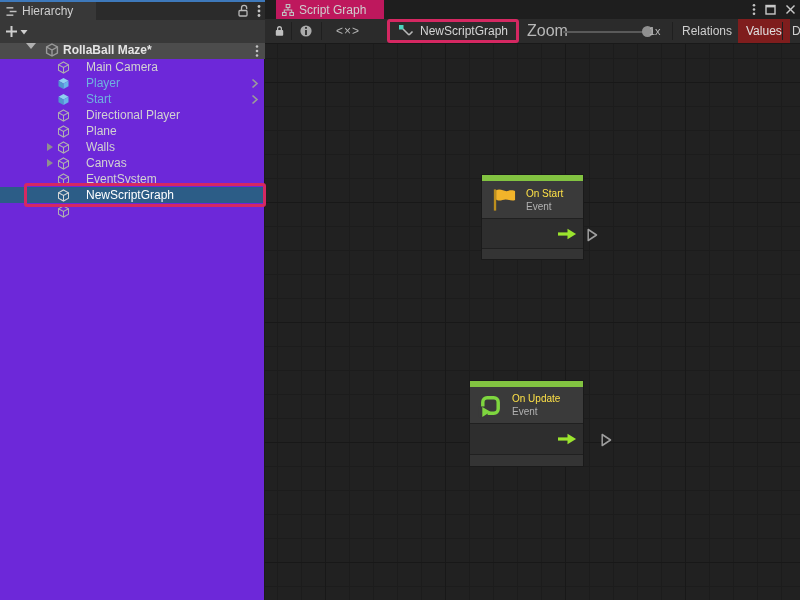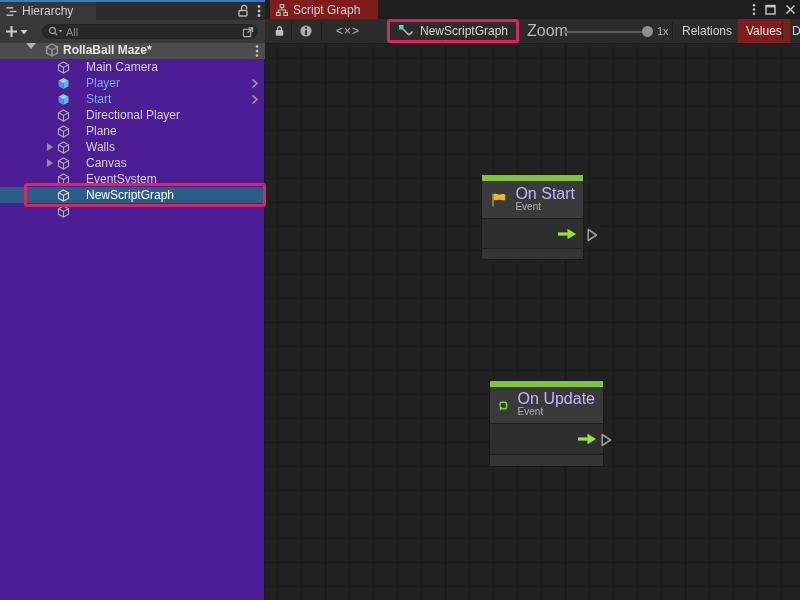--- a/index.html
+++ b/index.html
@@ -1,21 +1,21 @@
 <!DOCTYPE html>
 <html><head>
 <meta charset="utf-8">
 <style>
   * { margin:0; padding:0; box-sizing:border-box; }
   html,body { width:800px; height:600px; overflow:hidden; background:#222; }
   body { font-family:"Liberation Sans", sans-serif; -webkit-font-smoothing:antialiased; }
   .screen { position:absolute; left:0; top:0; width:800px; height:600px; background:#222; }
 
   
-  .hier-panel { position:absolute; left:0; top:0; width:265px; height:600px; background:#4c1d95; border-right:1px solid #1c1c1c; }
+  .hier-panel { position:absolute; left:0; top:0; width:265px; height:600px; background:#6d28d9; border-right:1px solid #1c1c1c; }
   .hier-tabbar { position:absolute; left:0; top:0; width:265px; height:20px; background:#2b2b2b; }
   .focus-line { position:absolute; left:0; top:0; width:265px; height:2px; background:#3E79BB; }
   .hier-tab { position:absolute; left:0; top:2px; width:96px; height:18px; background:#383838; display:flex; align-items:center; gap:5px; padding-left:6px; }
   .tab-text { font-size:12px; color:#cfcfcf; white-space:nowrap; }
   .tabbar-right { position:absolute; right:4px; top:2px; height:18px; display:flex; align-items:center; gap:8px; }
 
   .hier-toolbar { position:absolute; left:0; top:20px; width:265px; height:23px; background:#383838; display:flex; align-items:center; }
   .plus-btn { display:flex; align-items:center; gap:2px; margin-left:5px; }
   .search-field { position:absolute; left:42px; top:4px; width:216px; height:15px; background:#282828; border:1px solid #232323; border-radius:8px; display:flex; align-items:center; padding:0 3px 0 5px; }
   .search-field input { flex:1; background:transparent; border:none; outline:none; color:#cfcfcf; font-size:11px; font-family:"Liberation Sans",sans-serif; min-width:0; }
@@ -34,21 +34,21 @@
   .hrow.sel { background:#2C5D87; }
   .hrow.sel .hlabel { color:#ffffff; }
   .chev { position:absolute; right:6px; top:3px; }
 
   .tri-down { width:0; height:0; border-left:5px solid transparent; border-right:5px solid transparent; border-top:6px solid #b0b0b0; }
   .tri-right { width:0; height:0; border-top:4.5px solid transparent; border-bottom:4.5px solid transparent; border-left:6px solid #8f8f8f; }
 
   
   .graph-panel { position:absolute; left:265px; top:0; width:535px; height:600px; overflow:hidden; background:#202020; }
   .graph-tabbar { position:absolute; left:0; top:0; width:535px; height:19px; background:#1e1e1e; }
-  .graph-tab { position:absolute; left:5px; top:0; width:108px; height:19px; background:#7f1d1d; display:flex; align-items:center; gap:5px; padding-left:6px; }
+  .graph-tab { position:absolute; left:11px; top:0; width:108px; height:19px; background:#be185d; display:flex; align-items:center; gap:5px; padding-left:6px; }
   .win-controls { position:absolute; right:4px; top:0; height:19px; display:flex; align-items:center; gap:9px; }
 
   .graph-toolbar { position:absolute; left:0; top:19px; width:535px; height:25px; background:#2b2b2b; border-bottom:1px solid #191919; }
   .gt-item { position:absolute; top:0; height:24px; display:flex; align-items:center; justify-content:center; }
   .gt-sep { position:absolute; top:3px; width:1px; height:18px; background:#1f1f1f; }
   .vars-glyph { font-size:12px; color:#b4b4b4; letter-spacing:1px; }
   .breadcrumb { gap:6px; }
   .breadcrumb-text { font-size:12px; color:#d6d6d6; white-space:nowrap; }
   .zoom-label { font-size:16px; color:#b8b8b8; }
   .zoom-track { position:absolute; left:298px; top:12px; width:87px; height:2px; background:#5a5a5a; border-radius:1px; }
@@ -63,21 +63,21 @@
       linear-gradient(to bottom, #181818 1px, transparent 1px),
       linear-gradient(to right, #1c1c1c 1px, transparent 1px),
       linear-gradient(to bottom, #1c1c1c 1px, transparent 1px);
     background-size: 120px 100%, 100% 120px, 24px 100%, 100% 24px;
     background-position: 60px 0, 0 38px, 12px 0, 0 14px; }
 
   
   .vnode { position:absolute; border:1px solid #1a1a1a; background:#2f2f2f; }
   .vnode .accent { height:6px; background:#82C341; }
   .vnode .nhead { background:#3a3a3a; border-bottom:1px solid #202020; display:flex; align-items:center; padding:0 8px; gap:9px; }
-  .ntitle { font-size:16px; color:#c4b5fd; line-height:14px; white-space:nowrap; }
+  .ntitle { font-size:10px; color:#fde047; line-height:14px; white-space:nowrap; }
   .nsub { font-size:10px; color:#b2b2b2; line-height:12px; }
   .vnode .nbody { background:#2e2e2e; border-bottom:1px solid #202020; position:relative; }
   .vnode .nfoot { background:#343434; }
   .flow-arrow { position:absolute; right:6px; top:50%; transform:translateY(-50%); }
   .port { position:absolute; }
 
   .kebab-dots circle { fill:#c4c4c4; }
 </style>
 </head>
 <body>
@@ -114,33 +114,20 @@
     <div class="hier-toolbar">
       <div class="plus-btn">
         <svg width="13" height="13" viewBox="0 0 13 13">
           <g stroke="#cfcfcf" stroke-width="2">
               <line x1="6.5" y1="1" x2="6.5" y2="12"></line>
               <line x1="1" y1="6.5" x2="12" y2="6.5"></line>
             </g>
         </svg>
         <svg width="8" height="6" viewBox="0 0 8 6">
           <polygon points="0.5,1 7.5,1 4,5.5" fill="#cfcfcf"></polygon>
-        </svg>
-      </div>
-      <div class="search-field">
-        <svg width="15" height="11" viewBox="0 0 15 11" style="margin-right:3px">
-          <circle cx="4.5" cy="4.5" r="3" fill="none" stroke="#9a9a9a" stroke-width="1.3"></circle>
-          <line x1="6.8" y1="6.8" x2="9.2" y2="9.2" stroke="#9a9a9a" stroke-width="1.3"></line>
-          <polygon points="10.5,4 14.5,4 12.5,6.5" fill="#9a9a9a"></polygon>
-        </svg>
-        <input type="text" readonly="" placeholder="All" style="">
-        <svg width="12" height="12" viewBox="0 0 13 13">
-          <rect x="1.5" y="3.5" width="8" height="8" rx="1" fill="none" stroke="#b4b4b4" stroke-width="1.2"></rect>
-          <polyline points="7,2 11.5,2 11.5,6.5" fill="none" stroke="#b4b4b4" stroke-width="1.2"></polyline>
-          <line x1="6" y1="7.5" x2="11" y2="2.5" stroke="#b4b4b4" stroke-width="1.2"></line>
         </svg>
       </div>
     </div>
 
     <div class="scene-row">
       <span style="width:12px;margin-left:25px;display:flex;justify-content:center">
           <span class="tri-down"></span>
         </span>
       <svg width="14" height="14" viewBox="0 0 14 14" style="margin-left:8px">
         <polygon points="7,1 12.4,4 12.4,10 7,13 1.6,10 1.6,4" fill="none" stroke="#9a9a9a" stroke-width="1.4"></polygon>
@@ -338,21 +325,21 @@
           <line x1="11" y1="11" x2="14.5" y2="7.5" stroke="#b8b8b8" stroke-width="1.6"></line>
         </svg>
         <span class="breadcrumb-text">NewScriptGraph</span>
       </div>
 
       <div class="gt-item" style="left:262px">
         <span class="zoom-label">Zoom</span>
       </div>
       <div class="zoom-track"></div>
       <div class="zoom-handle"></div>
-      <div class="gt-item" style="left:392px">
+      <div class="gt-item" style="left:384px">
         <span class="zoom-value">1x</span>
       </div>
       <div class="gt-sep" style="left:407px"></div>
 
       <div class="gt-item tb-btn" style="left:409px">Relations</div>
       <div class="gt-item tb-btn active" style="left:473px">Values</div>
       <div class="gt-sep" style="left:517px"></div>
       <div class="gt-item tb-btn" style="left:519px">Dim</div>
     </div>
 
@@ -375,21 +362,21 @@
             <line x1="0" y1="6" x2="11" y2="6" stroke="#9BE42E" stroke-width="3.4"></line>
             <polygon points="10,0.5 19,6 10,11.5" fill="#9BE42E"></polygon>
           </svg>
         </div>
         <div class="nfoot" style="height:10px"></div>
       </div>
       <svg class="port" style="left:322px;top:184px" width="11" height="14" viewBox="0 0 11 14">
         <polygon points="1.2,1.5 9.5,7 1.2,12.5" fill="none" stroke="#9f9f9f" stroke-width="1.5" stroke-linejoin="round"></polygon>
       </svg>
 
-      <div class="vnode" style="left:224px;top:336px;width:115px">
+      <div class="vnode" style="left:204px;top:336px;width:115px">
         <div class="accent"></div>
         <div class="nhead" style="height:37px">
           <svg width="25" height="25" viewBox="0 0 26 26">
             <rect x="5" y="5" width="16" height="16" rx="4.5" fill="none" stroke="#7ED63F" stroke-width="3.6"></rect>
             <rect x="1" y="14" width="9" height="11" fill="#3a3a3a"></rect>
             <polygon points="4.5,14.5 13,19.5 4.5,25" fill="#7ED63F"></polygon>
           </svg>
           <span>
             <div class="ntitle">On Update</div>
             <div class="nsub">Event</div>

